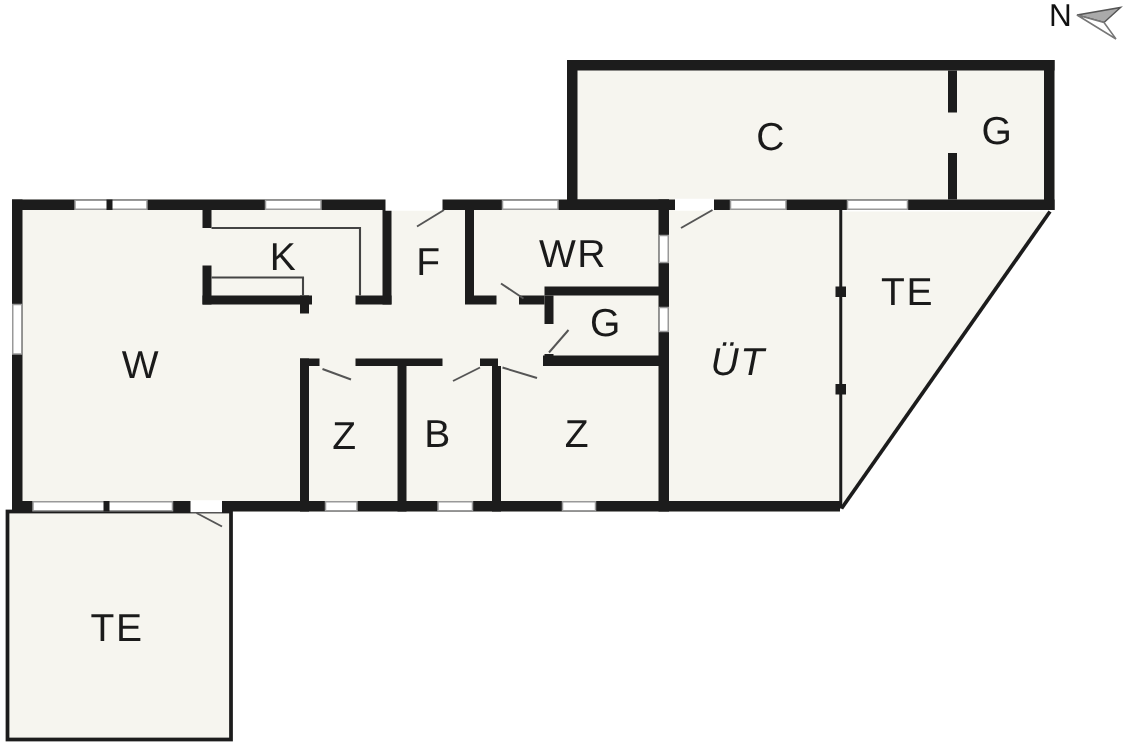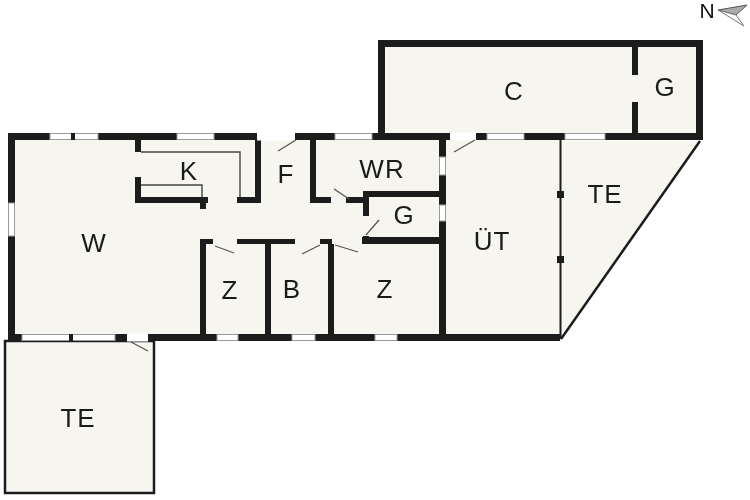--- a/index.html
+++ b/index.html
@@ -125,21 +125,21 @@
     </g>
   </svg>
 
   <span class="room-label" style="left: 514px; top: 91px;">C</span>
   <span class="room-label" style="left: 665px; top: 87px;">G</span>
   <span class="room-label" style="left: 189px; top: 171px;">K</span>
   <span class="room-label" style="left: 286px; top: 174px;">F</span>
   <span class="room-label" style="left: 382px; top: 169px; text-align: right;">WR</span>
   <span class="room-label" style="left: 94px; top: 243px;">W</span>
   <span class="room-label" style="left: 404px; top: 215px;">G</span>
-  <span class="room-label" style="left: 492px; top: 241px;">ÜT</span>
+  <span class="room-label" style="left: 492px; top: 241px; font-style: italic;">ÜT</span>
   <span class="room-label" style="left: 605px; top: 194px;">TE</span>
   <span class="room-label" style="left: 230px; top: 290px;">Z</span>
   <span class="room-label" style="left: 292px; top: 289px;">B</span>
   <span class="room-label" style="left: 385px; top: 289px;">Z</span>
   <span class="room-label" style="left: 78px; top: 418px;">TE</span>
 
   <span class="compass-label" style="left: 707px; top: 11px;">N</span>
 </div>
 
 </body></html>

